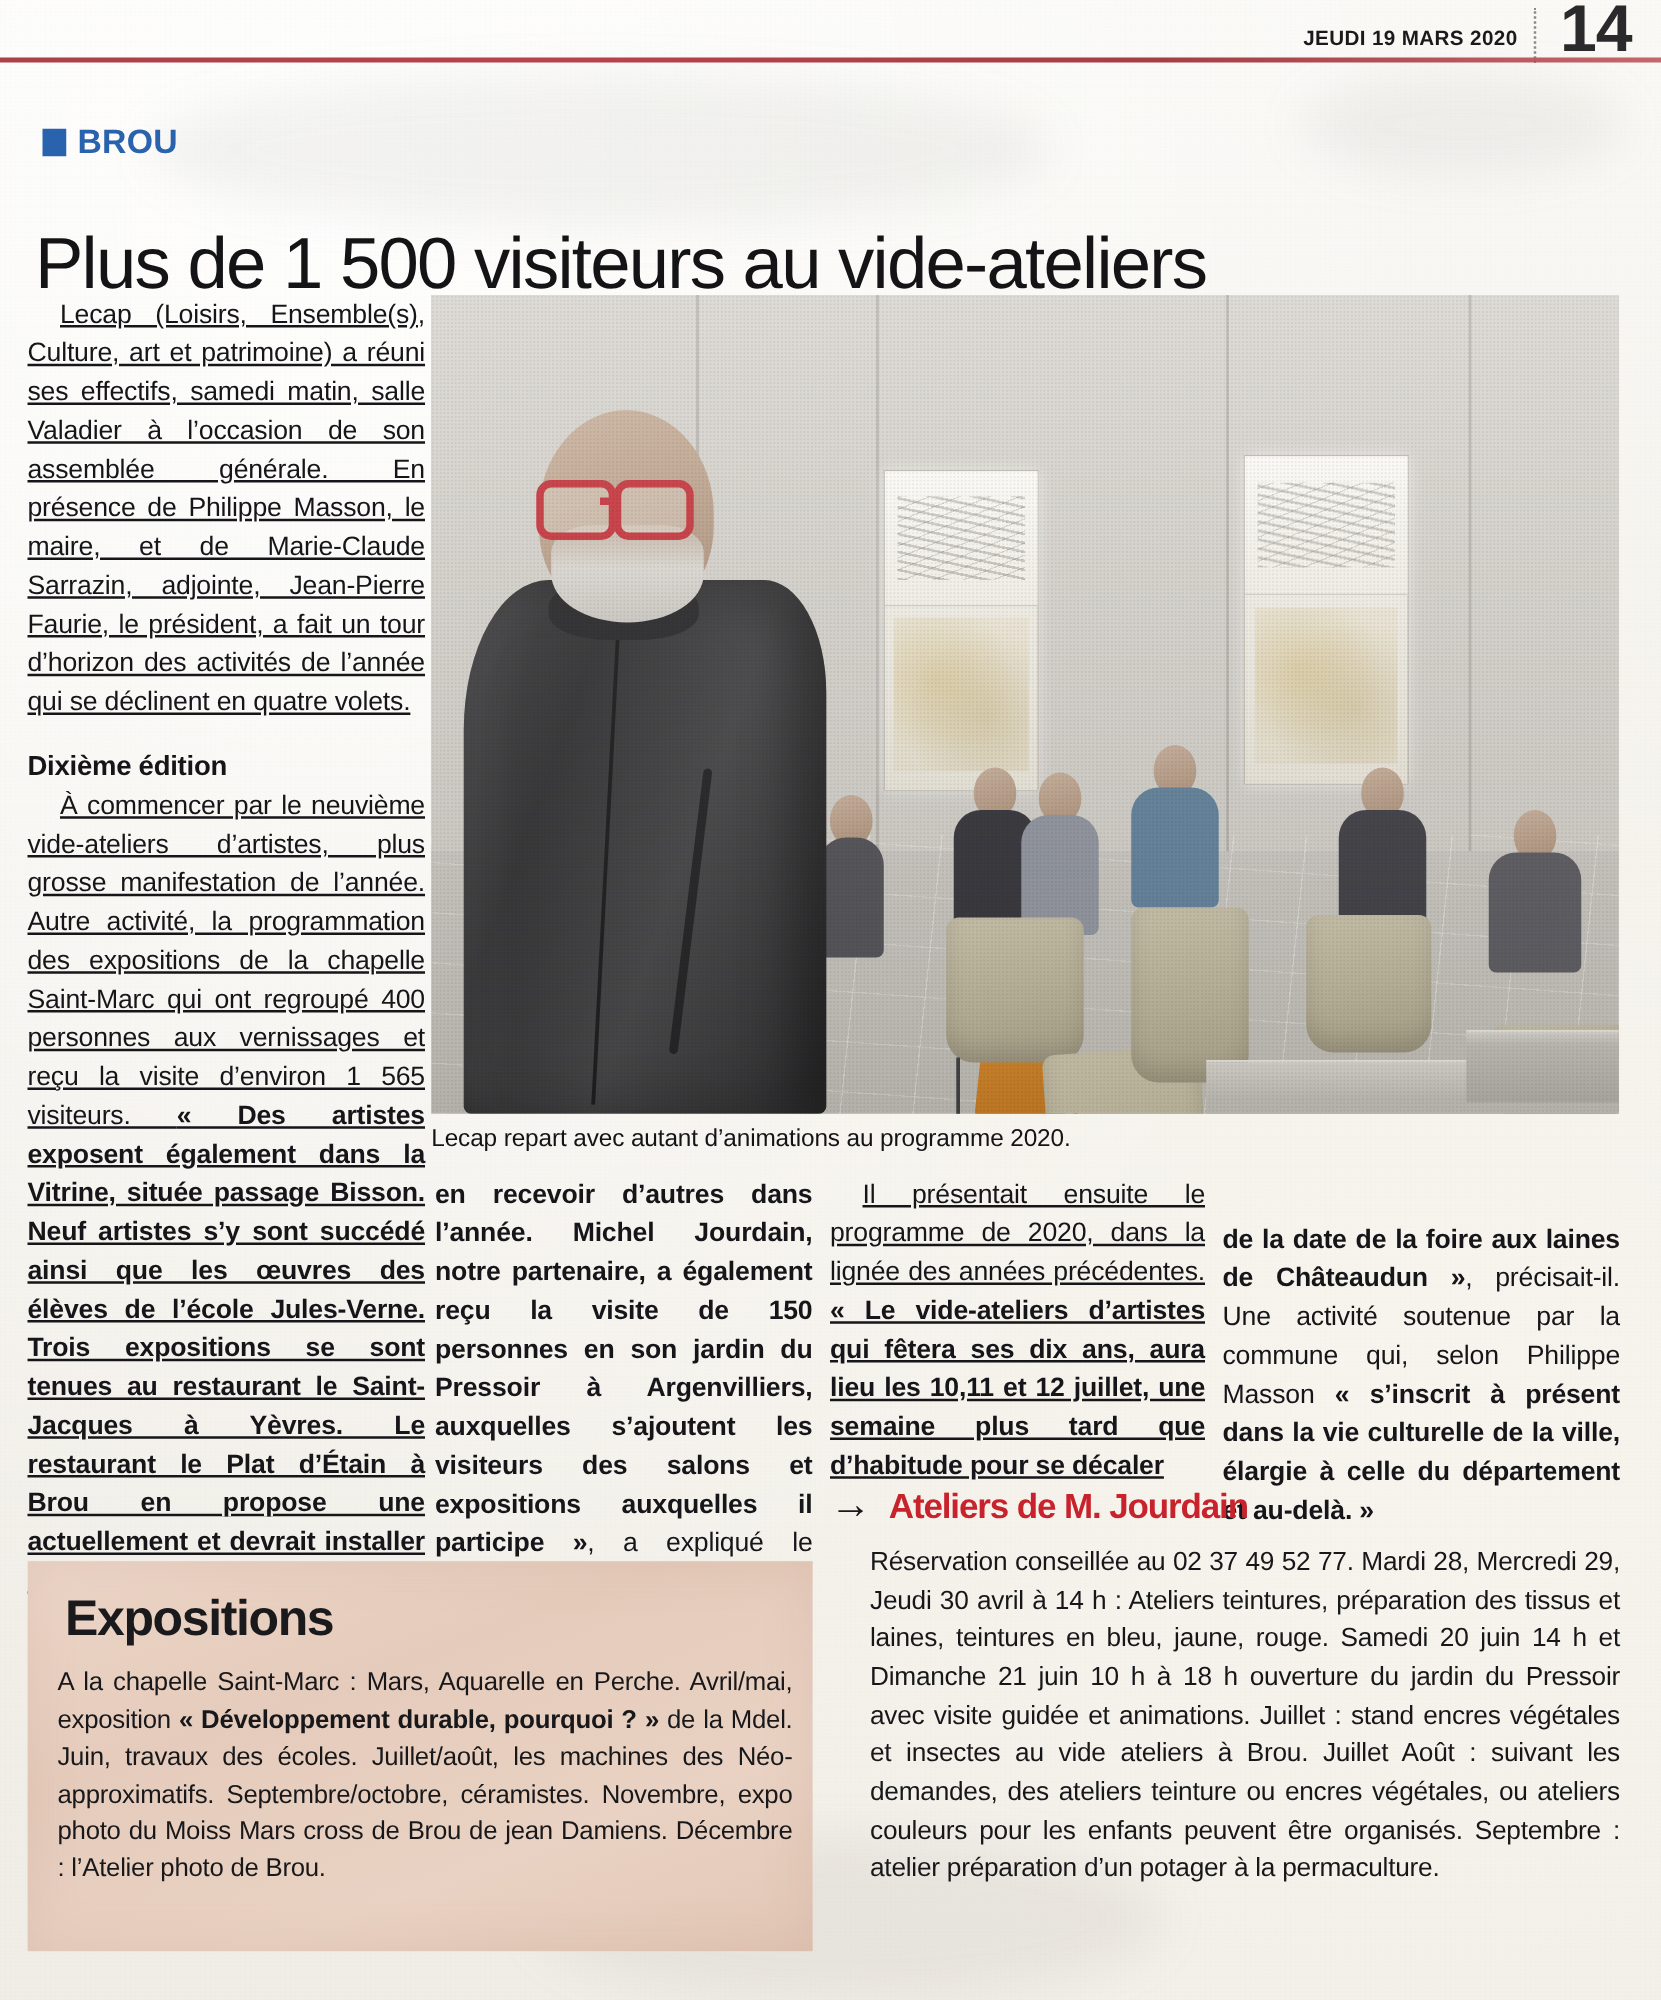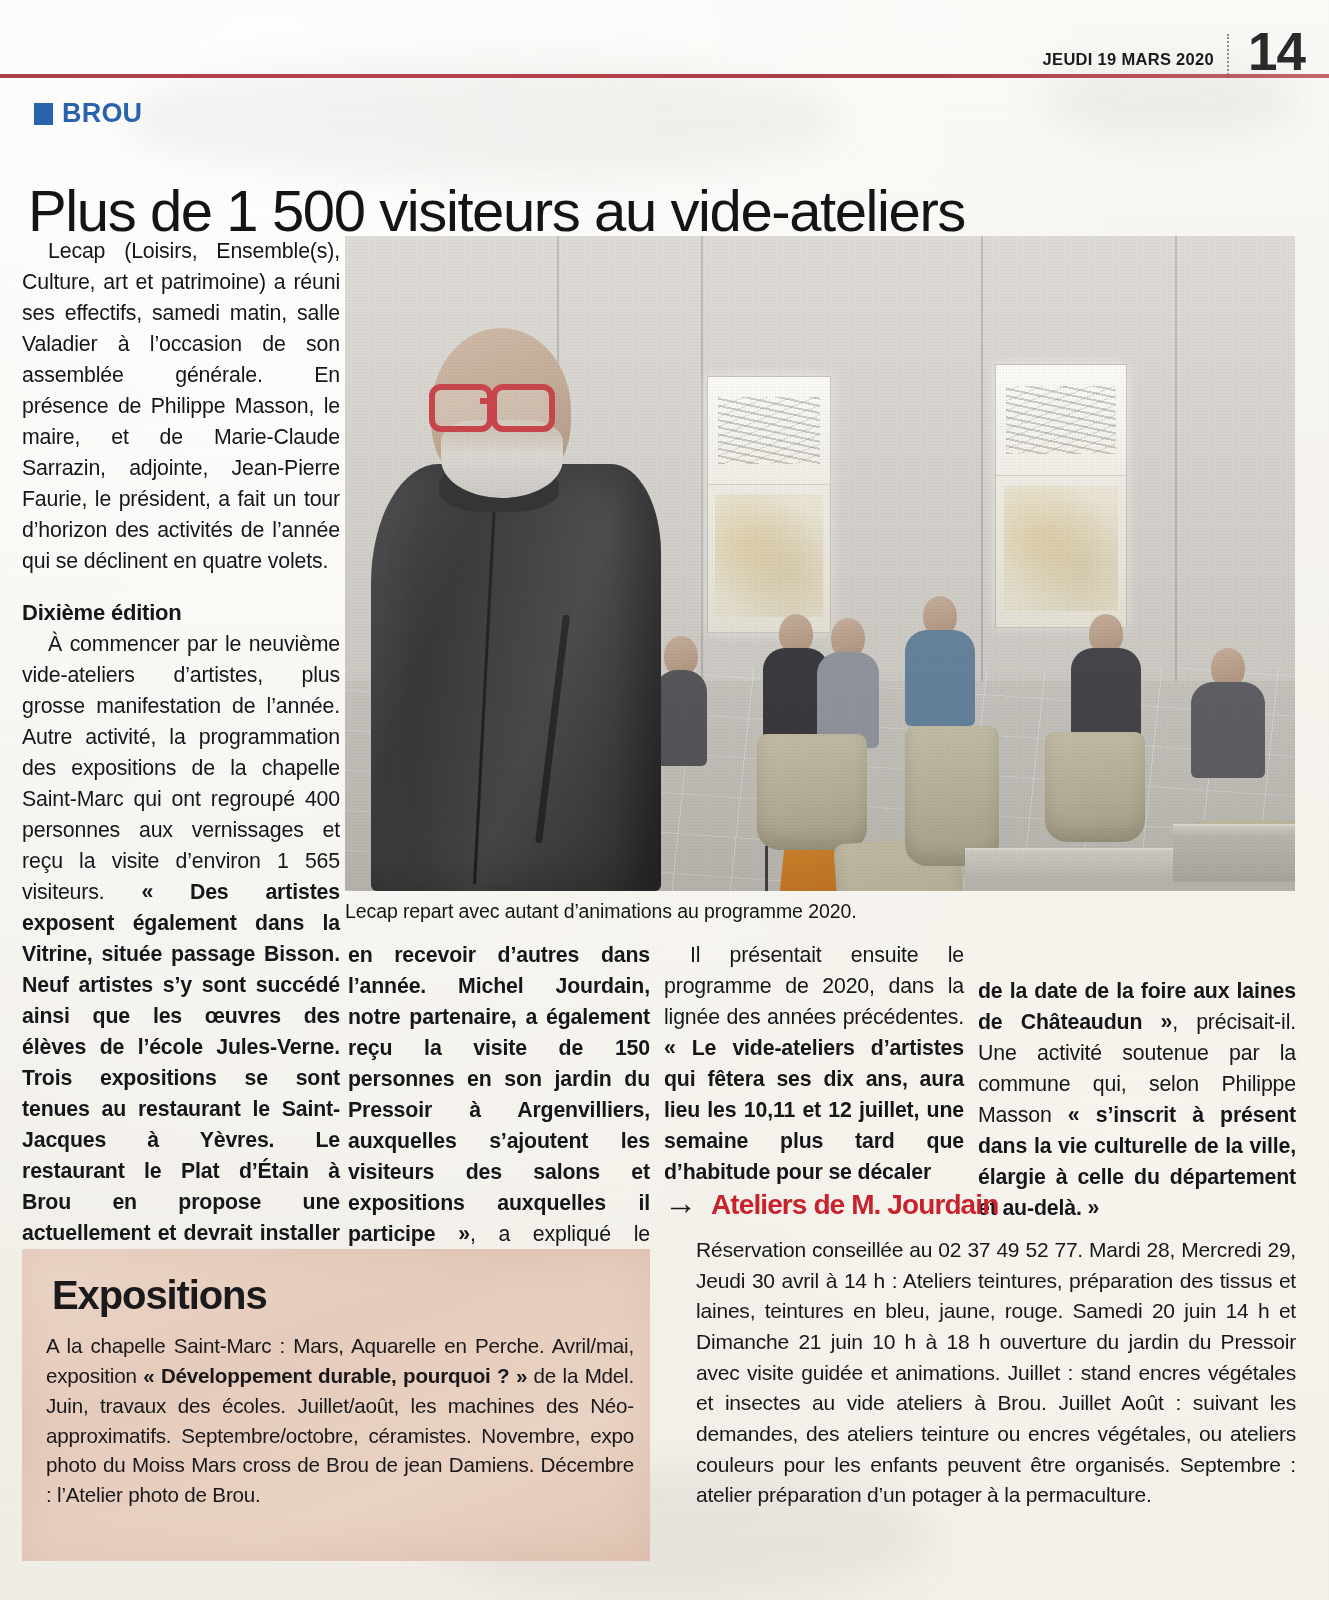--- a/index.html
+++ b/index.html
@@ -37,21 +37,20 @@
     filter: blur(18px);
   }
 
   
   .masthead {
     position: absolute;
     left: 0;
     top: 0;
     width: 1329px;
     height: 56px;
-    margin-top: 28px;
   }
   .masthead-date {
     position: absolute;
     right: 115px;
     top: 22px;
     font-size: 16.5px;
     font-weight: bold;
     letter-spacing: 0.3px;
     color: #1a1a1c;
     white-space: nowrap;
@@ -277,21 +276,21 @@
   .col {
     position: absolute;
     font-size: 21.3px;
     line-height: 1.455;
     text-align: justify;
     color: #16161a;
     letter-spacing: -0.15px;
   }
   .col p { margin: 0; }
   .col p + p { margin-top: 0; }
-  .indent { text-indent: 26px; }
+  .indent { text-indent: 26px; text-decoration: underline; }
   .sub-head {
     font-weight: bold;
     font-size: 22px;
     letter-spacing: -0.2px;
     margin-bottom: 2px;
   }
   b, strong { font-weight: bold; }
 
   #col1 { left: 22px;  top: 236px; width: 318px; }
   #col2 { left: 348px; top: 940px; width: 302px; }

